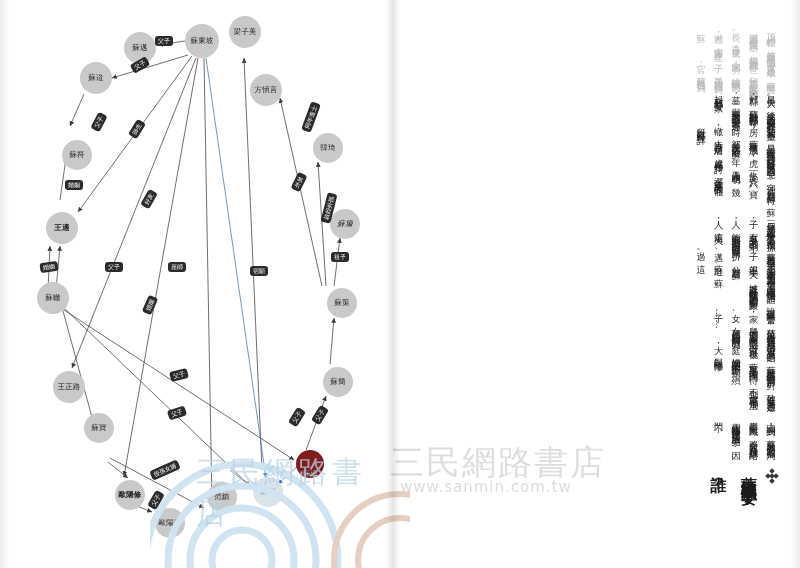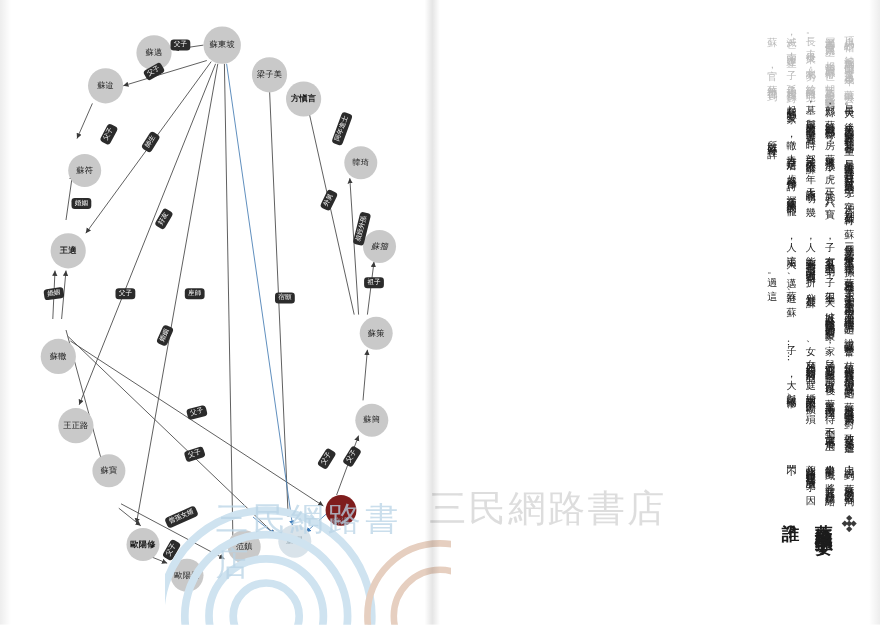--- a/index.html
+++ b/index.html
@@ -200,42 +200,42 @@
           </div>
           <div class="node" style="left: 80px; top: 62px; width: 32px; height: 32px;">
             <span>蘇迨</span>
           </div>
           <div class="node" style="left: 62px; top: 140px; width: 30px; height: 30px;">
             <span>蘇符</span>
           </div>
           <div class="node" style="left: 46px; top: 212px; width: 32px; height: 32px; font-weight: bold;">
             <span>王適</span>
           </div>
-          <div class="node" style="left: 37px; top: 308px; width: 32px; height: 32px; text-align: right;">
+          <div class="node" style="left: 37px; top: 282px; width: 32px; height: 32px; text-align: right;">
             <span>蘇轍</span>
           </div>
           <div class="node" style="left: 53px; top: 371px; width: 32px; height: 32px;">
             <span>王正路</span>
           </div>
           <div class="node" style="left: 84px; top: 413px; width: 30px; height: 30px;">
             <span>蘇寶</span>
           </div>
           <div class="node" style="left: 115px; top: 480px; width: 30px; height: 30px; font-weight: bold;">
             <span>歐陽修</span>
           </div>
           <div class="node" style="left: 155px; top: 508px; width: 30px; height: 30px;">
             <span>歐陽棐</span>
           </div>
           <div class="node" style="left: 207px; top: 482px; width: 30px; height: 30px;">
             <span>范鎮</span>
           </div>
-          <div class="node" style="left: 229px; top: 52px; width: 32px; height: 32px;">
+          <div class="node" style="left: 229px; top: 16px; width: 32px; height: 32px;">
             <span>梁子美</span>
           </div>
-          <div class="node" style="left: 260px; top: 74px; width: 32px; height: 32px; font-weight: bold;">
+          <div class="node" style="left: 250px; top: 74px; width: 32px; height: 32px;">
             <span>方愼言</span>
           </div>
           <div class="node" style="left: 313px; top: 133px; width: 30px; height: 30px;">
             <span>韓琦</span>
           </div>
           <div class="node" style="left: 330px; top: 209px; width: 30px; height: 30px; font-style: italic;">
             <span>蘇籀</span>
           </div>
           <div class="node" style="left: 327px; top: 288px; width: 30px; height: 30px;">
             <span>蘇策</span>
@@ -273,20 +273,21 @@
           <div class="elabel" style="left: 288px; top: 412px; transform: rotate(-58deg);">父子</div>
           <div class="elabel" style="left: 170px; top: 370px; transform: rotate(-14deg);">父子</div>
           <div class="elabel" style="left: 168px; top: 408px; transform: rotate(-18deg);">父子</div>
         </div>
     </div>
   </div>
 
   <div id="right-page">
 
     <div class="wm-r1">三民網路書店</div>
+    <div class="wm-r2">www.sanmin.com.tw</div>
 
     <div id="article">
       <div class="col headcol">
         <span class="ornament">
           <svg width="16" height="16" viewBox="0 0 16 16">
             <g fill="#3a3a3a">
               <rect x="6" y="1" width="4" height="4" transform="rotate(45 8 3)"></rect>
               <rect x="2" y="6" width="4" height="4" transform="rotate(45 4 8)"></rect>
               <rect x="10" y="6" width="4" height="4" transform="rotate(45 12 8)"></rect>
               <rect x="6" y="11" width="4" height="4" transform="rotate(45 8 13)"></rect>

